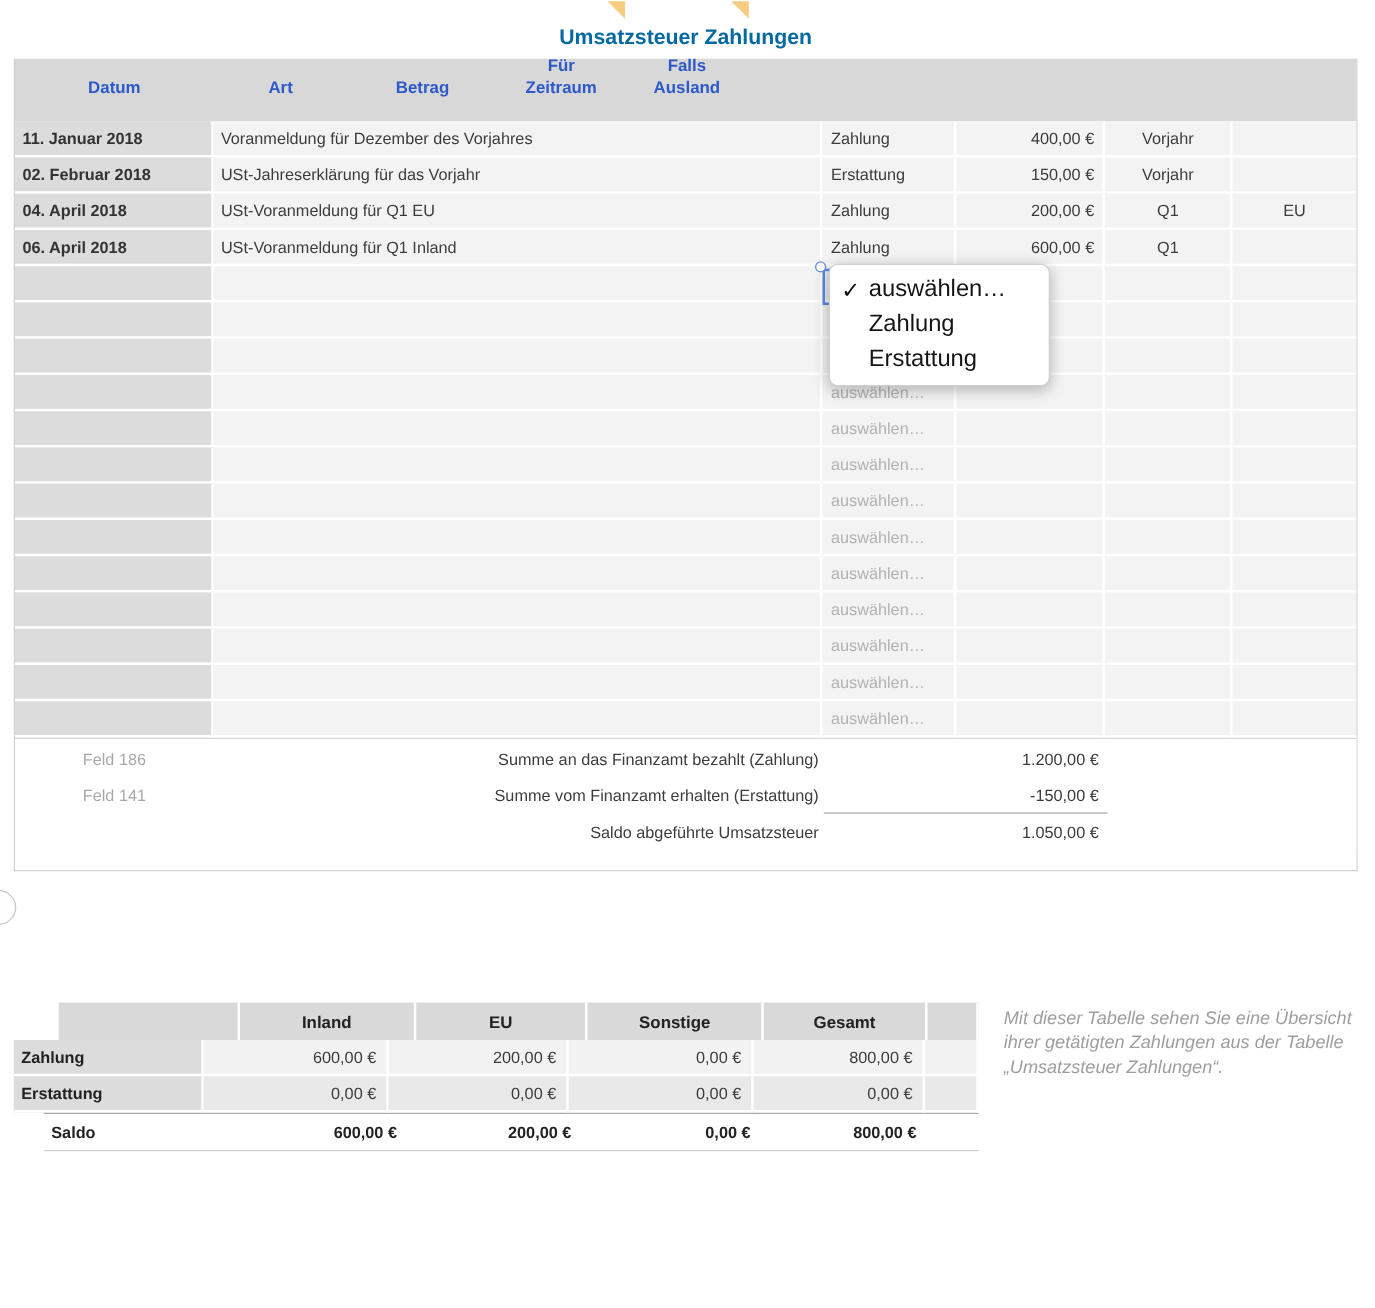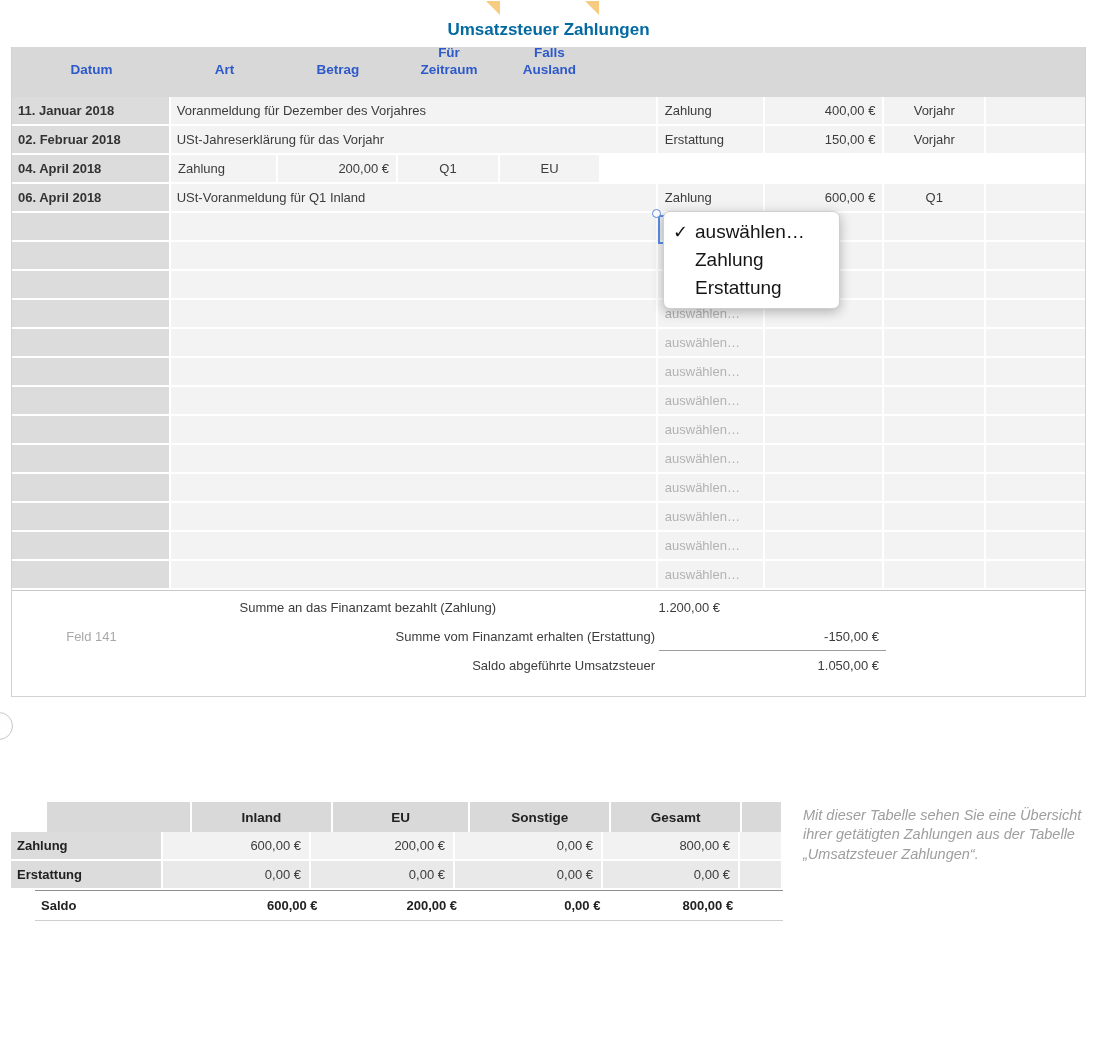--- a/index.html
+++ b/index.html
@@ -127,20 +127,21 @@
         <div class="row">
           <div class="cell w-date date-cell">02. Februar 2018</div>
           <div class="cell w-desc desc-cell">USt-Jahreserklärung für das Vorjahr</div>
           <div class="cell w-art art-cell">Erstattung</div>
           <div class="cell w-betrag betrag-cell">150,00 €</div>
           <div class="cell w-zeit center-cell">Vorjahr</div>
           <div class="cell w-aus center-cell"></div>
         </div>
         <div class="row">
           <div class="cell w-date date-cell">04. April 2018</div>
+          <div class="cell w-desc desc-cell">USt-Voranmeldung für Q1 EU</div>
           <div class="cell w-art art-cell">Zahlung</div>
           <div class="cell w-betrag betrag-cell">200,00 €</div>
           <div class="cell w-zeit center-cell">Q1</div>
           <div class="cell w-aus center-cell">EU</div>
         </div>
         <div class="row">
           <div class="cell w-date date-cell">06. April 2018</div>
           <div class="cell w-desc desc-cell">USt-Voranmeldung für Q1 Inland</div>
           <div class="cell w-art art-cell">Zahlung</div>
           <div class="cell w-betrag betrag-cell">600,00 €</div>
@@ -247,20 +248,21 @@
           <div class="cell w-date date-cell"></div>
           <div class="cell w-desc desc-cell"></div>
           <div class="cell w-art art-cell placeholder">auswählen…</div>
           <div class="cell w-betrag betrag-cell"></div>
           <div class="cell w-zeit center-cell"></div>
           <div class="cell w-aus center-cell"></div>
         </div>
       </div>
     <div id="t1-footer">
         <div class="f-row">
+          <div class="f-cell f-feld">Feld 186</div>
           <div class="f-cell f-label">Summe an das Finanzamt bezahlt (Zahlung)</div>
           <div class="f-cell f-amount">1.200,00 €</div>
           <div class="f-cell f-rest"></div>
         </div>
         <div class="f-row">
           <div class="f-cell f-feld">Feld 141</div>
           <div class="f-cell f-label">Summe vom Finanzamt erhalten (Erstattung)</div>
           <div class="f-cell f-amount sum-line">-150,00 €</div>
           <div class="f-cell f-rest"></div>
         </div>

